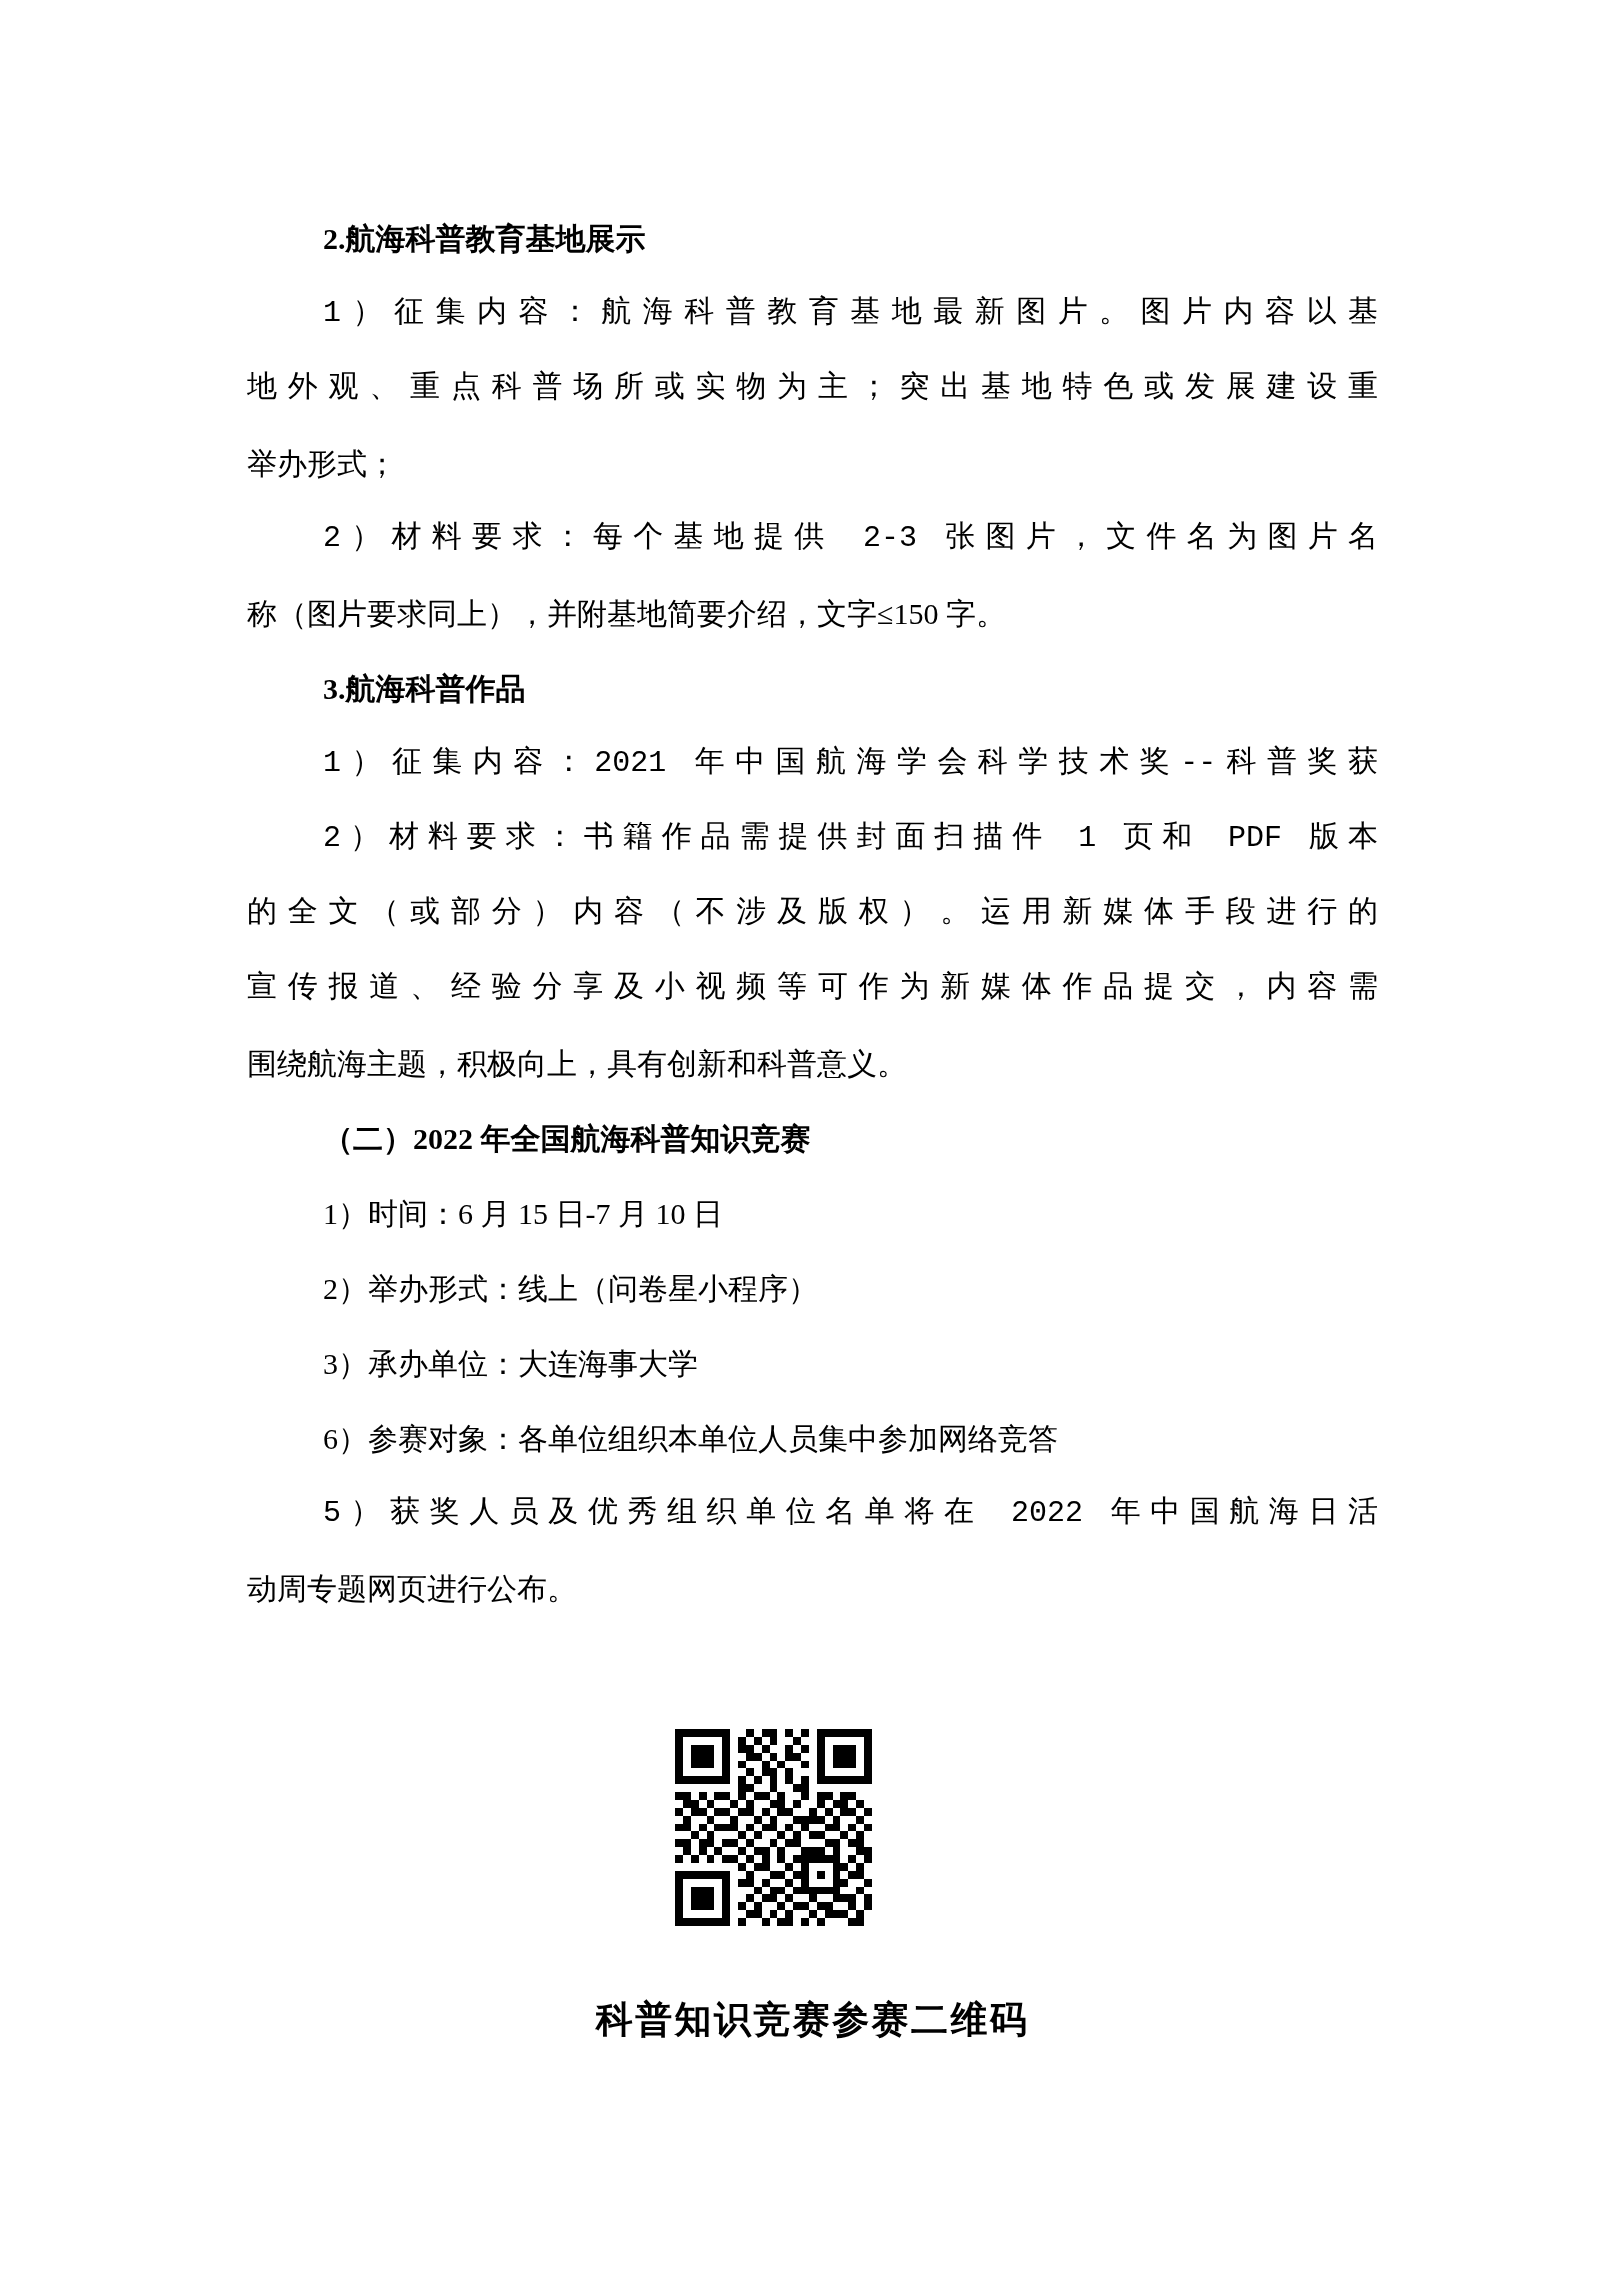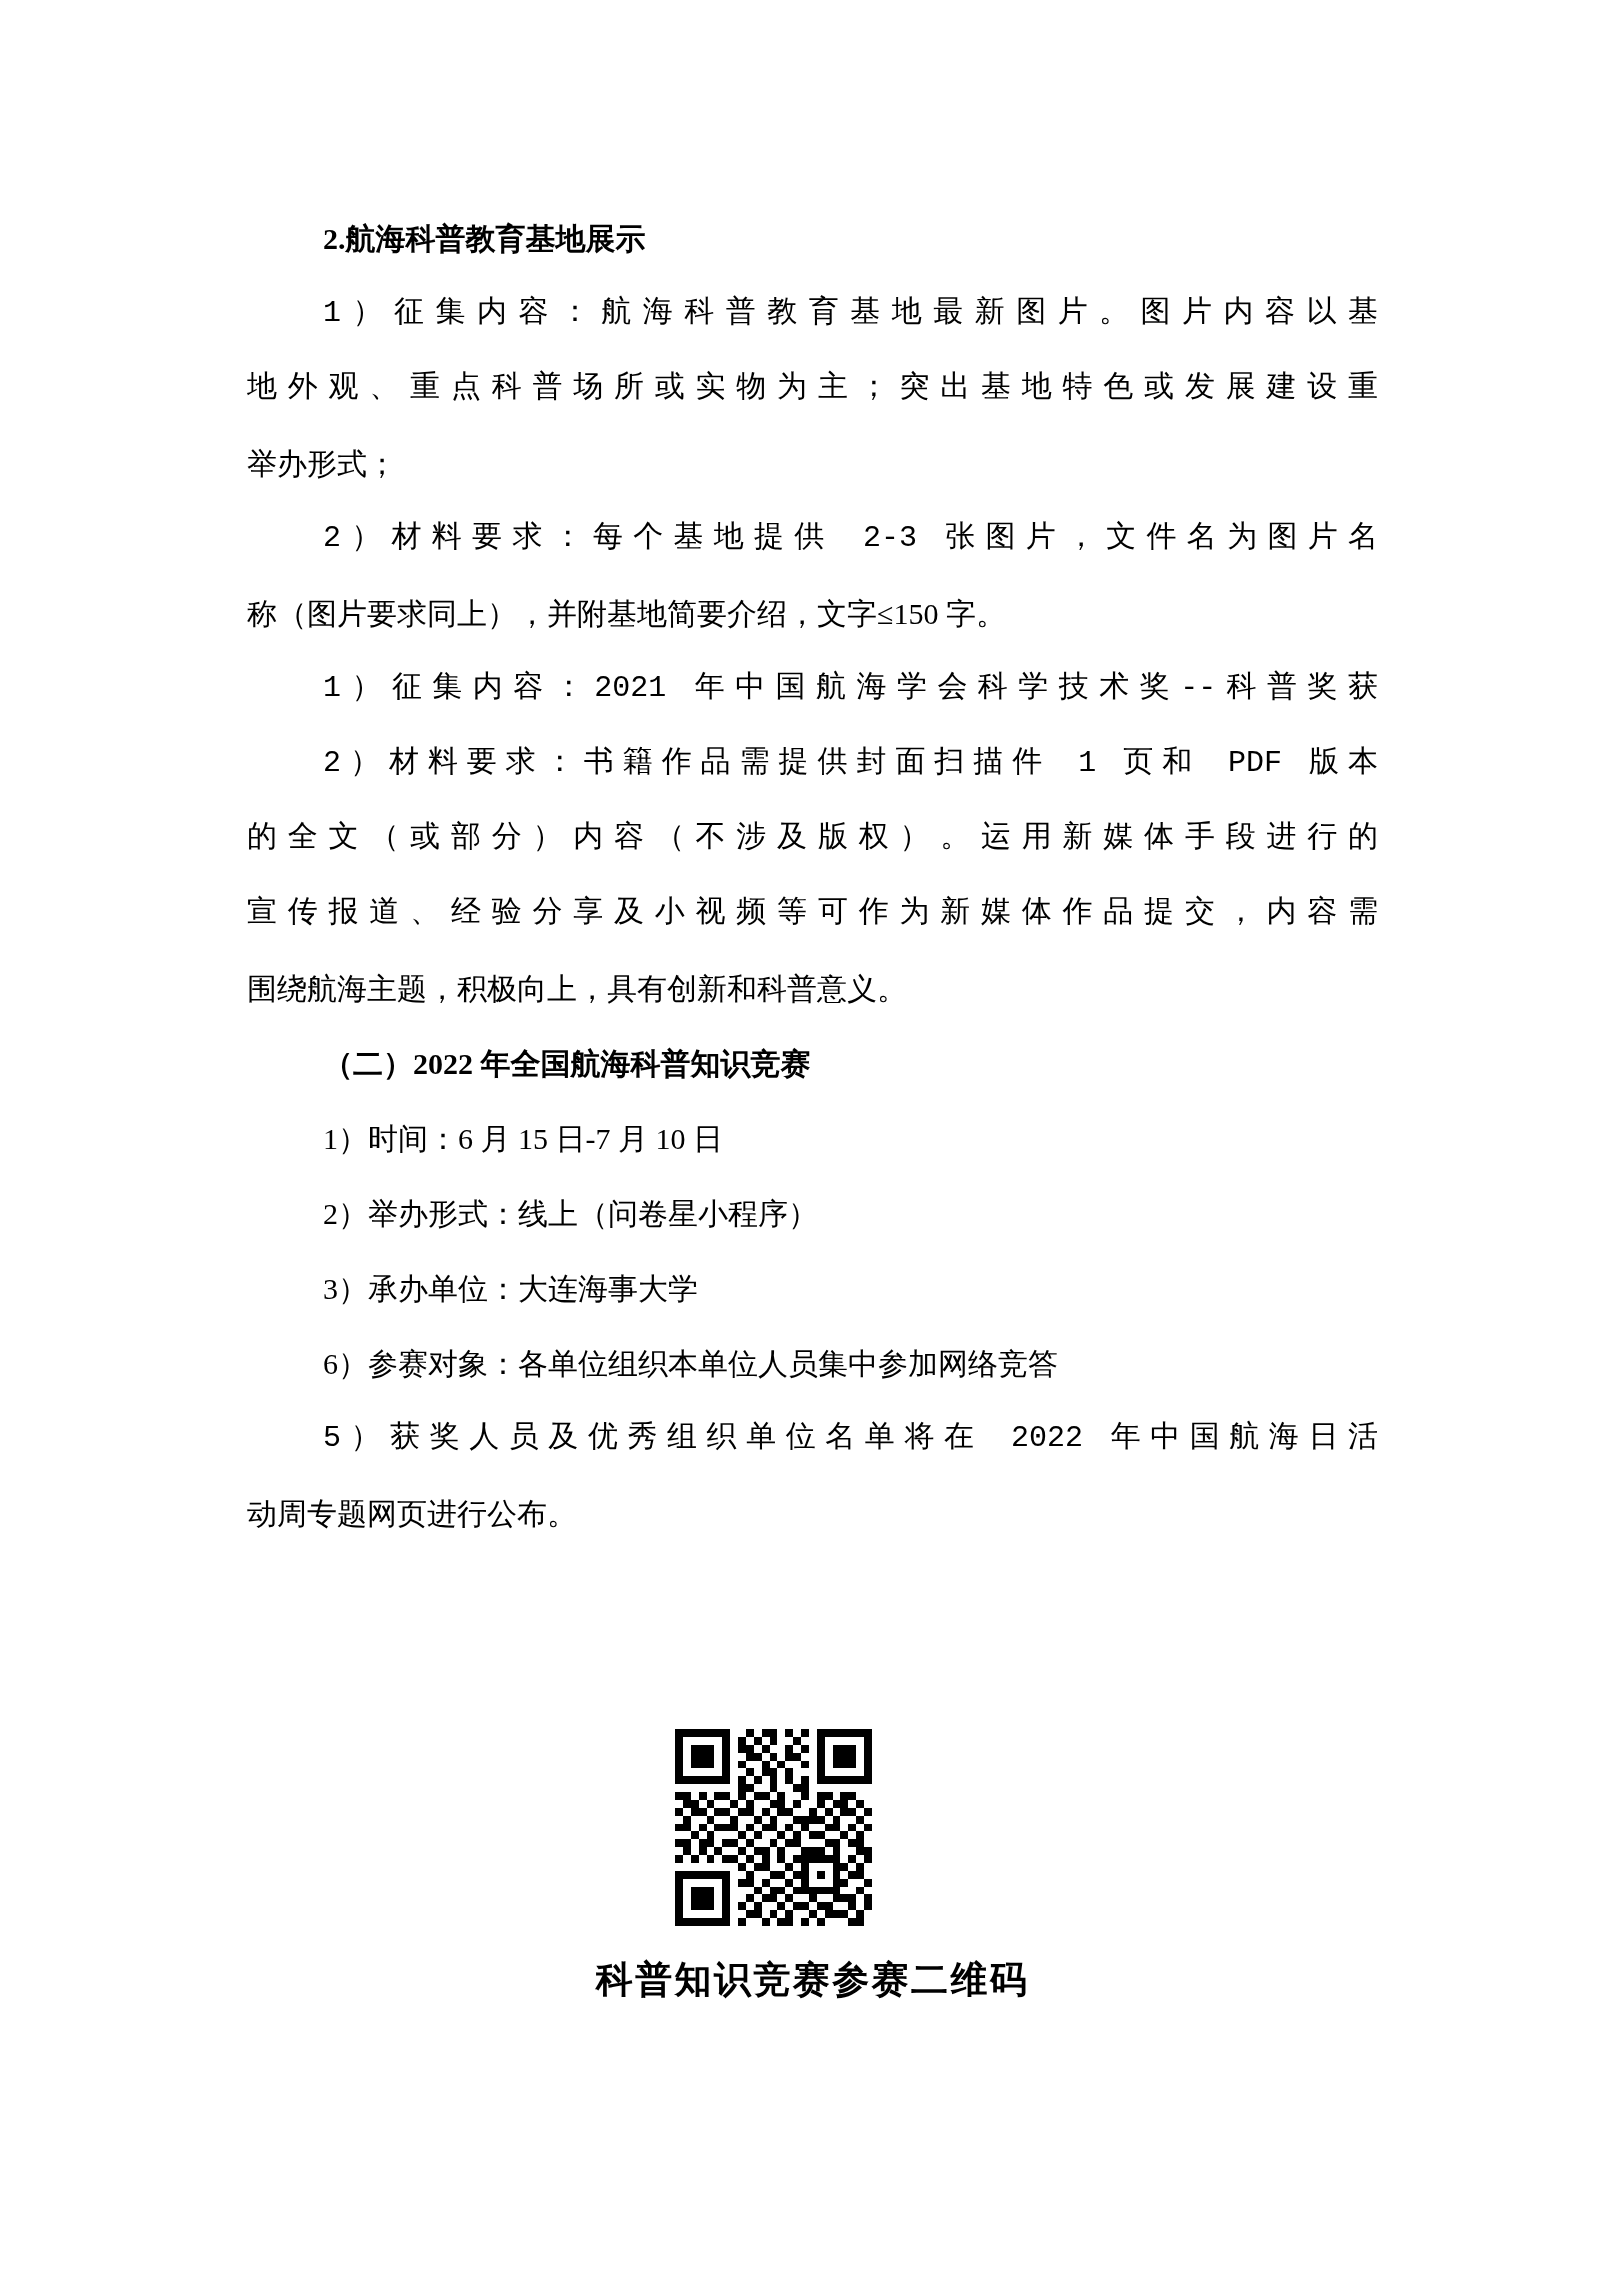--- a/index.html
+++ b/index.html
@@ -45,40 +45,41 @@
     margin-left: 428px;
     width: 197px;
     height: 201px;
   }
   .qr-wrap svg {
     display: block;
     width: 197px;
     height: 201px;
   }
   .qr-caption {
-    margin-top: 28px;
+    margin-top: 68px;
     text-align: center;
     font-weight: bold;
     font-size: 37px;
     line-height: 48px;
     letter-spacing: 2.4px;
   }
 </style>
 </head>
 <body>
 
 <div class="page">
   <div class="content">
 
   <div class="line bold indent">2.航海科普教育基地展示</div>
       <div class="line indent full">1）征集内容：航海科普教育基地最新图片。图片内容以基</div>
       <div class="line full">地外观、重点科普场所或实物为主；突出基地特色或发展建设重</div>
       <div class="line">举办形式；</div>
       <div class="line indent full">2）材料要求：每个基地提供 2-3 张图片，文件名为图片名</div>
       <div class="line">称（图片要求同上），并附基地简要介绍，文字≤150 字。</div>
+      <div class="line bold indent">3.航海科普作品</div>
       <div class="line indent full">1）征集内容：2021 年中国航海学会科学技术奖--科普奖获</div>
       <div class="line indent full">2）材料要求：书籍作品需提供封面扫描件 1 页和 PDF 版本</div>
       <div class="line full">的全文（或部分）内容（不涉及版权）。运用新媒体手段进行的</div>
       <div class="line full">宣传报道、经验分享及小视频等可作为新媒体作品提交，内容需</div>
       <div class="line">围绕航海主题，积极向上，具有创新和科普意义。</div>
       <div class="line bold indent">（二）2022 年全国航海科普知识竞赛</div>
       <div class="line indent">1）时间：6 月 15 日-7 月 10 日</div>
       <div class="line indent">2）举办形式：线上（问卷星小程序）</div>
       <div class="line indent">3）承办单位：大连海事大学</div>
       <div class="line indent">6）参赛对象：各单位组织本单位人员集中参加网络竞答</div>

